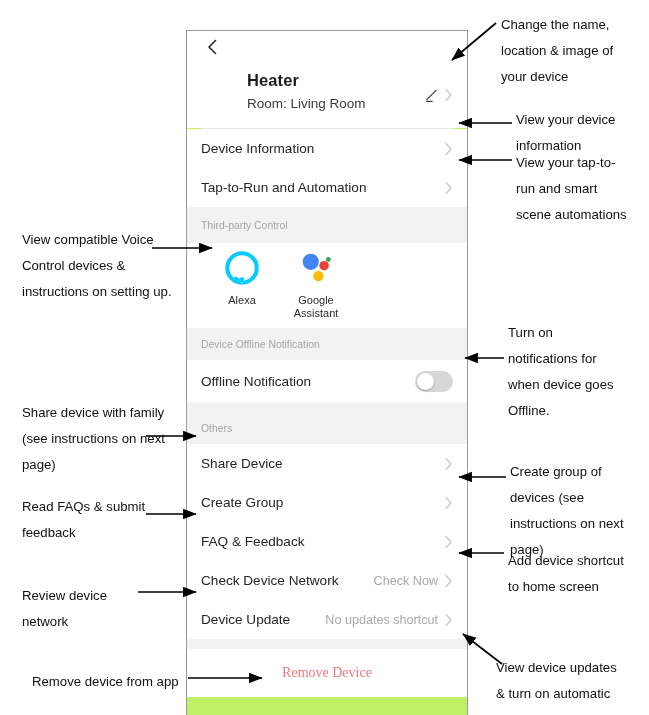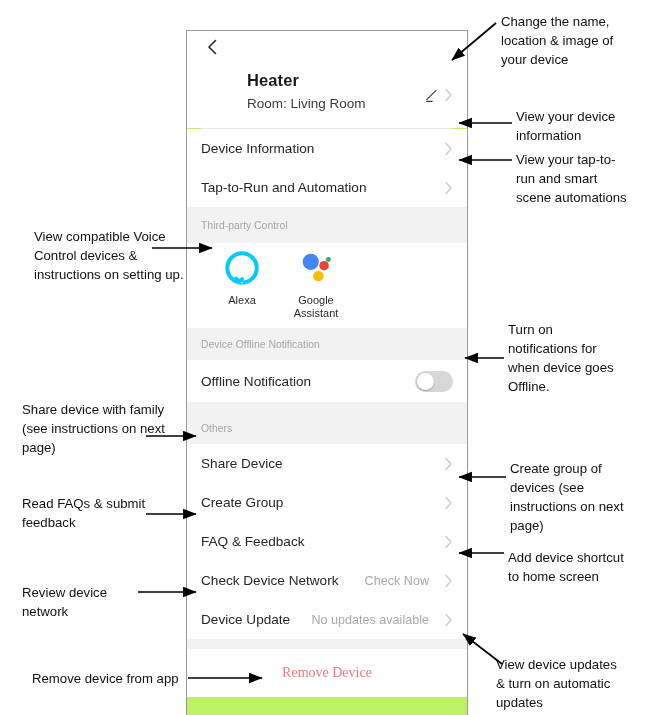--- a/index.html
+++ b/index.html
@@ -13,21 +13,21 @@
     position: relative;
     font-family: "Liberation Sans", sans-serif;
     overflow: hidden;
   }
 
   
   .anno {
     position: absolute;
     font-family: "Liberation Sans", sans-serif;
     font-size: 13.2px;
-    line-height: 19px;
+    line-height: 26px;
     color: #111111;
     white-space: pre-line;
   }
   .anno.right { text-align: left; }
   .anno.left  { text-align: left; }
 
   
   #arrow-layer {
     position: absolute;
     left: 0; top: 0;
@@ -96,21 +96,20 @@
 
   
   .row {
     position: relative;
     height: 39px;
     display: flex;
     align-items: center;
     padding: 0 14px 0 14px;
     background: #ffffff;
     box-sizing: border-box;
-    gap: 9px;
   }
   .row-label {
     font-size: 13.6px;
     color: #262626;
     flex: 1;
   }
   .row-value {
     font-size: 12.6px;
     color: #a8a8a8;
     margin-right: 6px;
@@ -318,21 +317,21 @@
     <span class="row-label">Check Device Network</span>
     <span class="row-value">Check Now</span>
     <span class="chev">
       <svg viewBox="0 0 9 14" width="9" height="14" fill="none" stroke="currentColor" stroke-width="1.4" stroke-linecap="round" stroke-linejoin="round">
           <polyline points="2,1.5 7,7 2,12.5"></polyline>
         </svg>
     </span>
   </div>
   <div class="row">
     <span class="row-label">Device Update</span>
-    <span class="row-value">No updates available</span>
+    <span class="row-value">No updates shortcut</span>
     <span class="chev">
       <svg viewBox="0 0 9 14" width="9" height="14" fill="none" stroke="currentColor" stroke-width="1.4" stroke-linecap="round" stroke-linejoin="round">
           <polyline points="2,1.5 7,7 2,12.5"></polyline>
         </svg>
     </span>
   </div>
 
   <div class="gap"></div>
 
   <div class="remove-area">
@@ -356,21 +355,21 @@
 <div class="anno right" style="left:510px; top:459px; width:140px;">Create group of
 devices (see
 instructions on next
 page)</div>
 <div class="anno right" style="left:508px; top:548px; width:142px;">Add device shortcut
 to home screen</div>
 <div class="anno right" style="left:496px; top:655px; width:150px;">View device updates
 &amp; turn on automatic
 updates</div>
 
-<div class="anno left" style="left:22px;  top:227px; width:170px;margin-left:12px;">View compatible Voice
+<div class="anno left" style="left:22px;  top:227px; width:170px;">View compatible Voice
 Control devices &amp;
 instructions on setting up.</div>
 <div class="anno left" style="left:22px;  top:400px; width:172px;">Share device with family
 (see instructions on next
 page)</div>
 <div class="anno left" style="left:22px;  top:494px; width:160px;">Read FAQs &amp; submit
 feedback</div>
 <div class="anno left" style="left:22px;  top:583px; width:140px;">Review device
 network</div>
 <div class="anno left" style="left:4px;  top:669px; width:170px;margin-left:28px;">Remove device from app</div>

